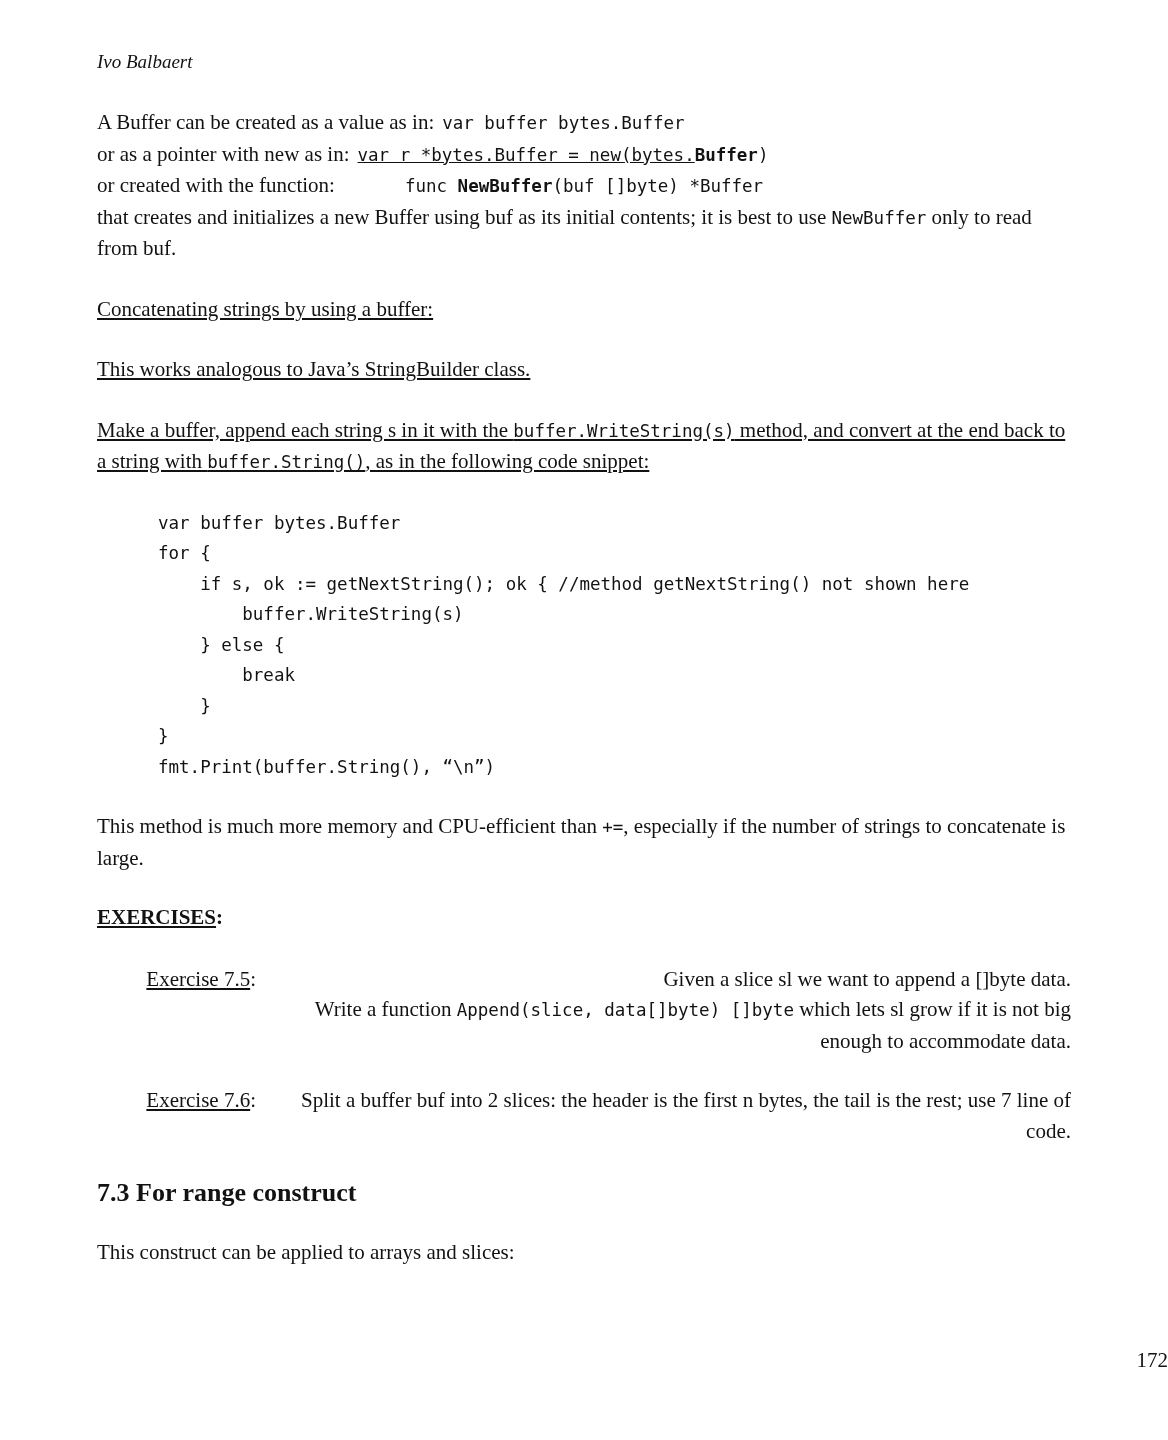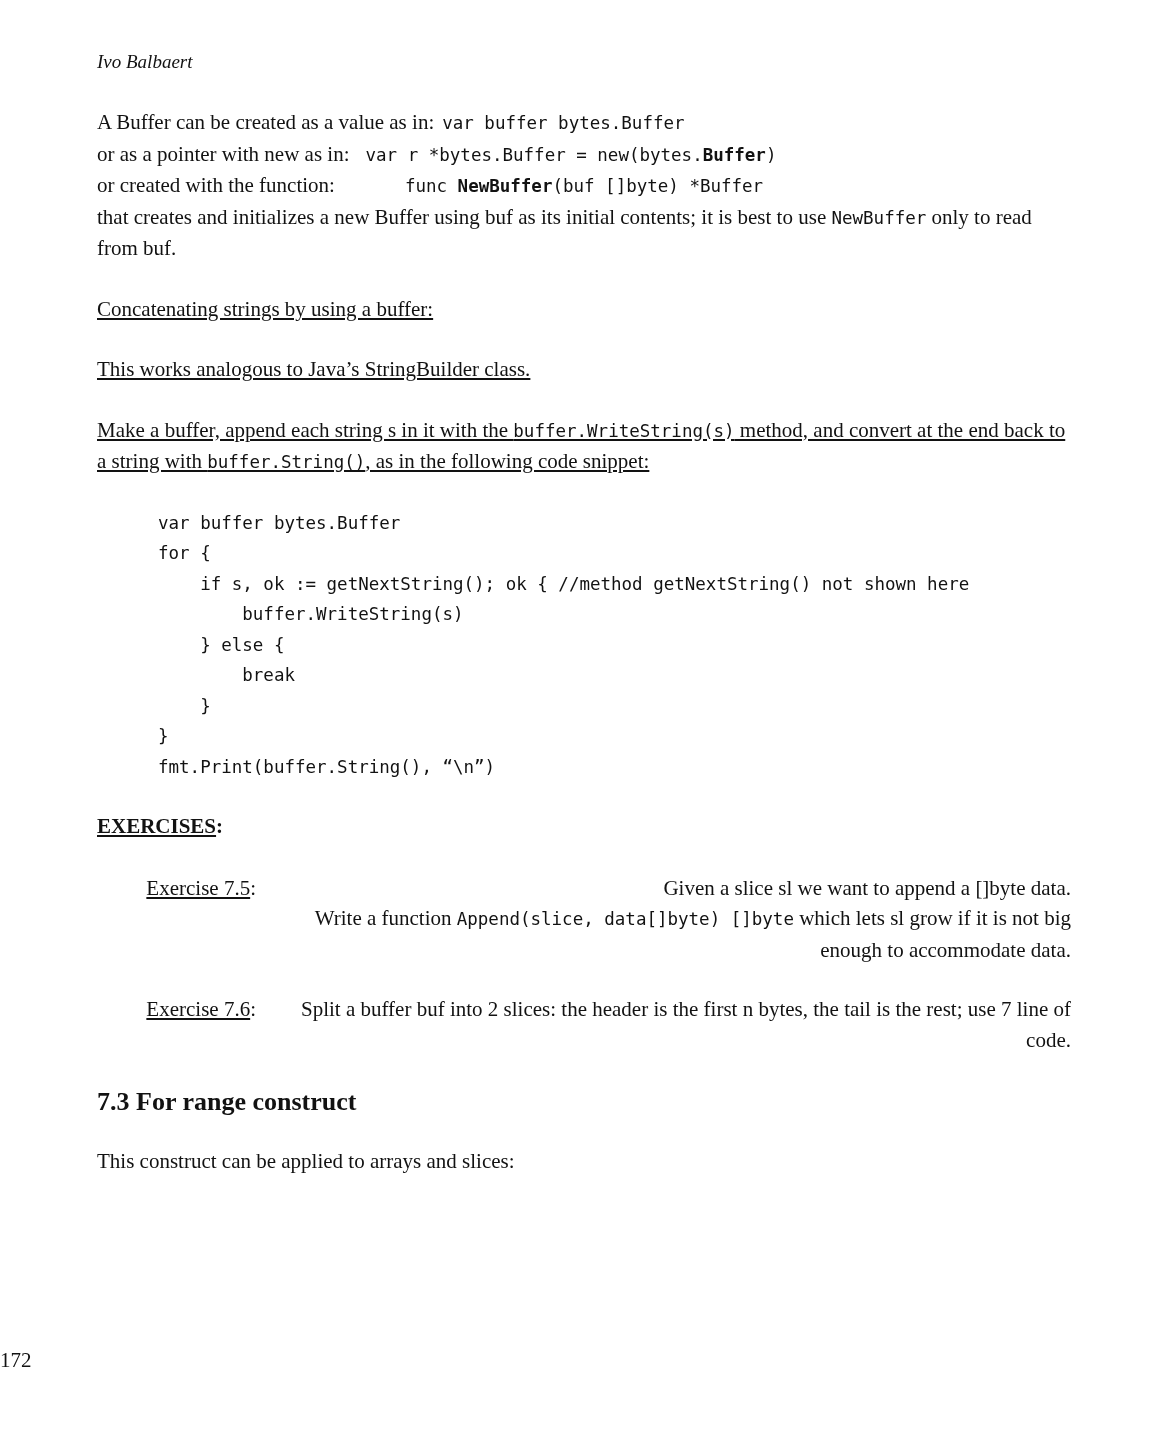--- a/index.html
+++ b/index.html
@@ -10,39 +10,39 @@
     font-family:"Liberation Serif","DejaVu Serif",serif;
     font-size:21px; line-height:30.5px;
   }
   .page { padding:50px 97px 0 97px; }
   .author { font-style:italic; font-size:19px; line-height:24px; margin-bottom:33px; }
   .mono { font-family:"DejaVu Sans Mono","Liberation Mono",monospace; font-size:17.5px; }
   .b { font-weight:bold;margin-top:21px; }
   .u { text-decoration:underline; }
   .line { white-space:nowrap; }
   .gap-sm { margin-left:8px; }
-  .gap-md { margin-left:16px; }
+  .gap-md { margin-left:8px;text-decoration:underline; }
   .gap-lg { margin-left:70px;margin-top:20px; }
   .intro { margin-bottom:30px; }
   .heading-underline { margin-bottom:30px; }
   .para { margin-bottom:30px;text-decoration:underline; }
   .para-tight { margin-bottom:29px; }
   .codeblock { margin-left:61px; margin-bottom:29px; }
   .codeblock .codeline { white-space:pre; line-height:30.5px; }
   .exercises-heading { font-weight:bold; margin-bottom:31px; }
   .exercise { display:flex; margin-bottom:29px;text-align:right; }
   .exercise:last-of-type { margin-bottom:28px; }
   .exercise-label { flex:0 0 159px; }
   .exercise-body { flex:1 1 auto; }
   .section-title { font-weight:bold; font-size:26px; line-height:36px; margin-bottom:26px; }
   .range-row { display:flex; align-items:flex-start;flex-direction:column; }
   .range-text { flex:0 0 547px; }
   .range-code .codeline { white-space:pre; line-height:30.5px; }
   .range-code .indent { padding-left:74px; }
-  .page-number { position:absolute; top:1345px; left:0; width:1168px; text-align:left; }
+  .page-number { position:absolute; top:1345px; left:0; width:1168px; text-align:right; }
 </style>
 </head>
 <body>
 
 <div class="page">
 
   <div class="author">Ivo Balbaert</div>
 
   <div class="intro">
     <div class="line"><span>A Buffer can be created as a value as in:</span><span class="mono gap-sm">var buffer bytes.Buffer</span></div>
@@ -62,20 +62,21 @@
     <div class="codeline">for {</div>
     <div class="codeline">    if s, ok := getNextString(); ok { //method getNextString() not shown here</div>
     <div class="codeline">        buffer.WriteString(s)</div>
     <div class="codeline">    } else {</div>
     <div class="codeline">        break</div>
     <div class="codeline">    }</div>
     <div class="codeline">}</div>
     <div class="codeline">fmt.Print(buffer.String(), “\n”)</div>
   </div>
 
+  <div class="para-tight"><span>This method is much more memory and CPU-efficient than </span><span class="mono">+=</span><span>, especially if the number of strings to concatenate is large.</span></div>
 
   <div class="exercises-heading"><span class="u">EXERCISES</span><span>:</span></div>
 
   <div class="exercise">
     <div class="exercise-label"><span class="u">Exercise 7.5</span><span>:</span></div>
     <div class="exercise-body">
       <div>Given a slice sl we want to append a []byte data.</div>
       <div><span>Write a function </span><span class="mono">Append(slice, data[]byte) []byte</span><span> which lets sl grow if it is not big enough to accommodate data.</span></div>
     </div>
   </div>

